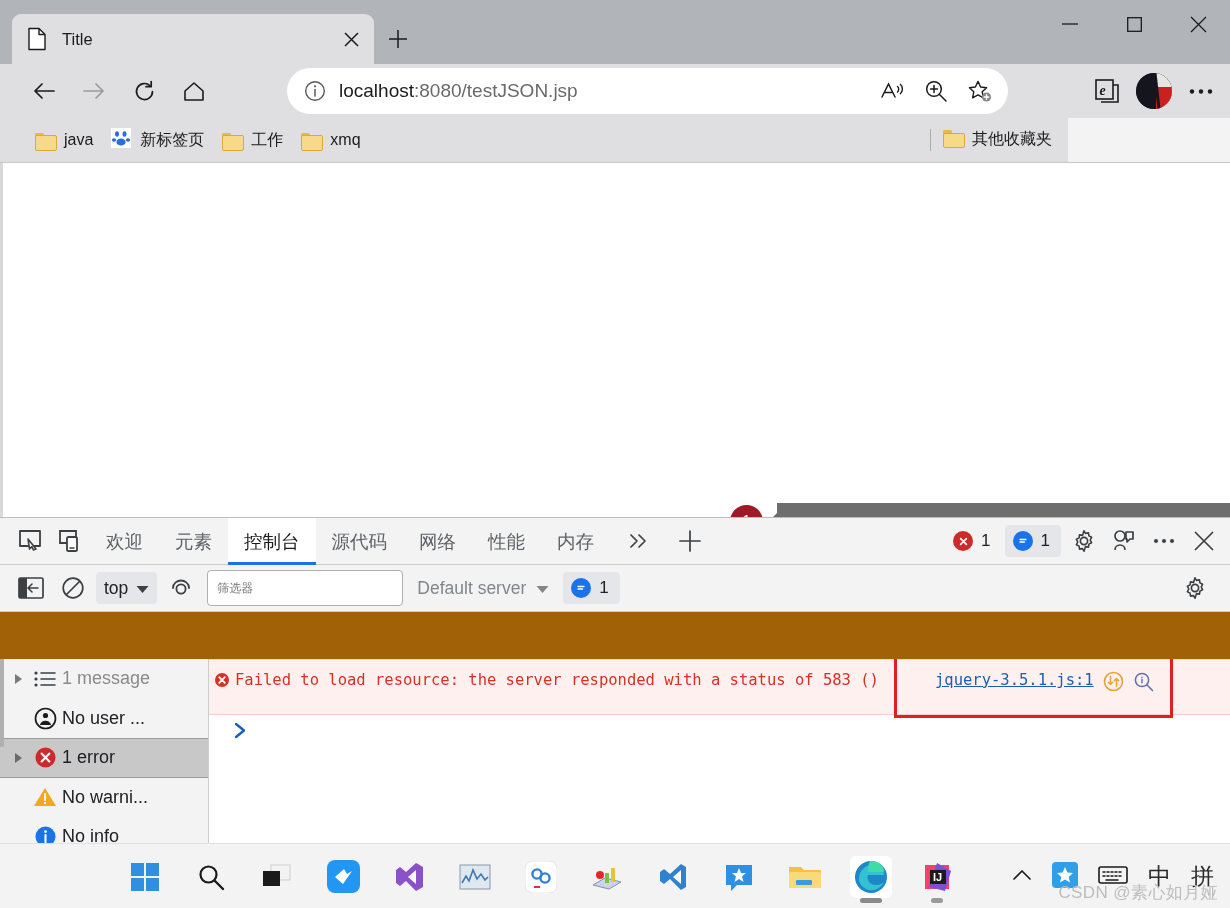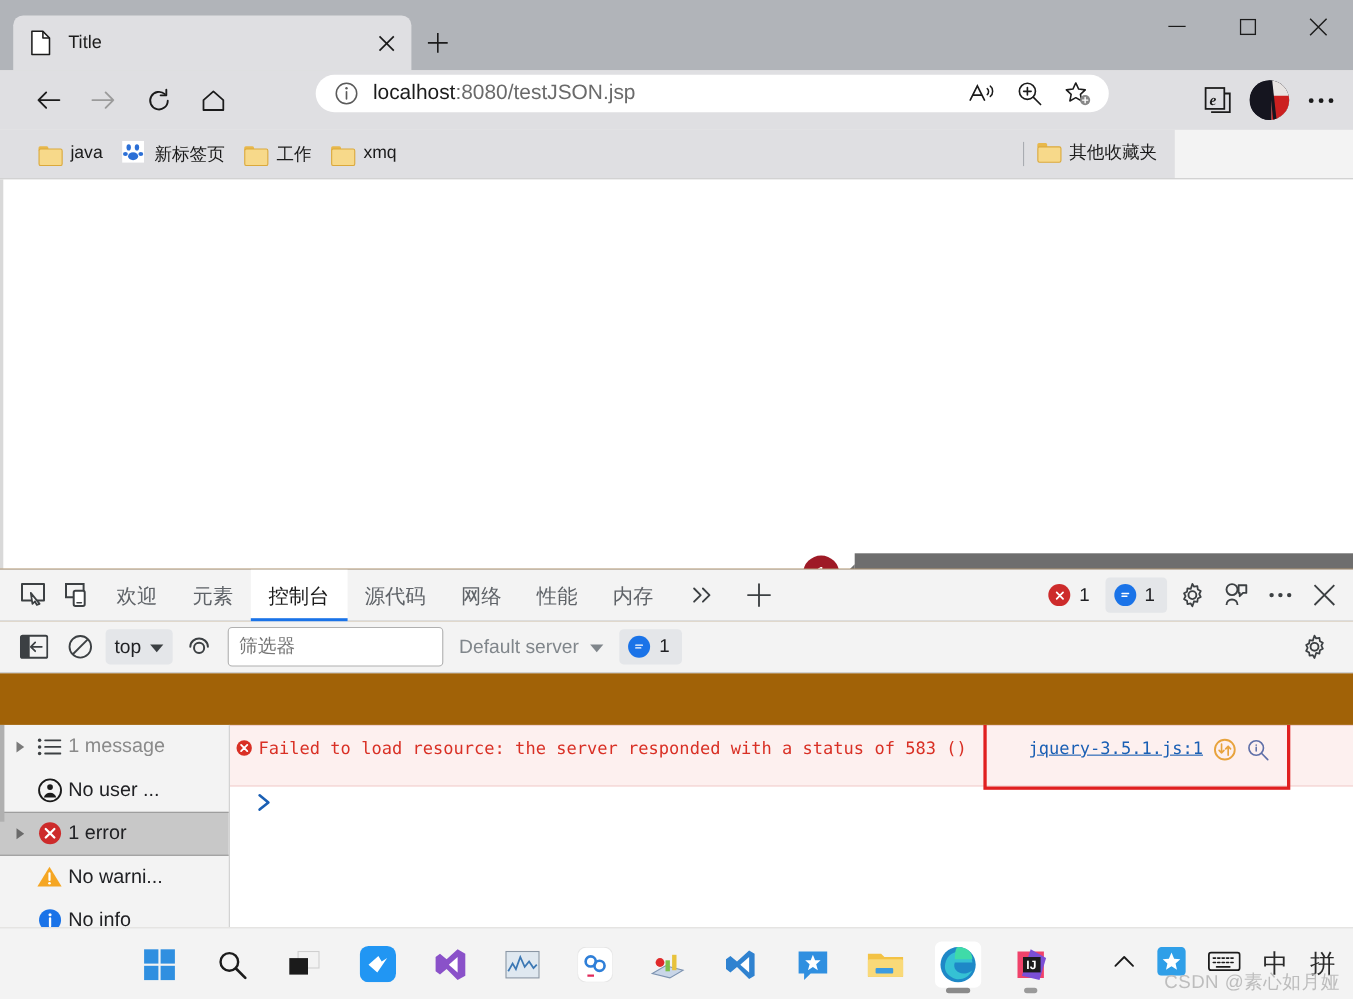--- a/index.html
+++ b/index.html
@@ -40,21 +40,21 @@
   .navbar {
     position: absolute; left: 0; top: 64px; width: 1230px; height: 54px;
     background: #dfdfe2; display: flex; align-items: center;
   }
   .navbtn {
     width: 40px; height: 40px; margin-left: 10px; border-radius: 5px;
     display: flex; align-items: center; justify-content: center; flex: 0 0 auto;
   }
   .navbtn:first-child { margin-left: 24px; }
   .omnibox {
-    position: absolute; left: 287px; top: 68px; width: 721px; height: 34px;
+    position: absolute; left: 287px; top: 68px; width: 721px; height: 46px;
     background: #ffffff; border-radius: 24px; display: flex; align-items: center;
     padding: 0 6px 0 10px;
   }
   .omni-icon { width: 36px; height: 36px; display: flex; align-items: center; justify-content: center; flex: 0 0 auto; }
   .omni-url { flex: 1 1 auto; font-size: 19px; color: #6a6a6a; margin-left: 6px; white-space: nowrap; }
   .omni-url b { color: #1b1b1b; font-weight: 400; }
   .omni-act { width: 44px; height: 38px; display: flex; align-items: center; justify-content: center; flex: 0 0 auto; }
   .navbar-right { position: absolute; right: 6px; top: 68px; display: flex; align-items: center; height: 46px; }
   .nbtn { width: 46px; height: 40px; display: flex; align-items: center; justify-content: center; border-radius: 5px; }
   .avatar {
@@ -144,21 +144,21 @@
     display: flex; align-items: center; padding-left: 12px; position: relative;
   }
   .ctb-btn { width: 38px; height: 38px; display: flex; align-items: center; justify-content: center; flex: 0 0 auto; margin-right: 4px; }
   .ctx-select {
     display: flex; align-items: center; height: 32px; padding: 0 8px;
     background: #e4e6e9; border-radius: 4px; font-size: 17.5px; color: #202124;
     margin-right: 8px; flex: 0 0 auto;
   }
   .filter-input {
     width: 196px; height: 36px; border: 1px solid #b0b0b0; border-radius: 4px;
-    background: #ffffff; font-size: 17px; color: #5f6368; padding: 0 9px;
+    background: #ffffff; font-size: 12px; color: #5f6368; padding: 0 9px;
     font-family: inherit; margin-right: 14px; flex: 0 0 auto;
   }
   .levels {
     display: flex; align-items: center; font-size: 17.5px; color: #80868b;
     margin-right: 14px; flex: 0 0 auto;
   }
   .ctb-right { position: absolute; right: 12px; display: flex; align-items: center; }
 
   
   .console-body { position: absolute; left: 0; top: 141px; right: 0; bottom: 0; display: flex; }

